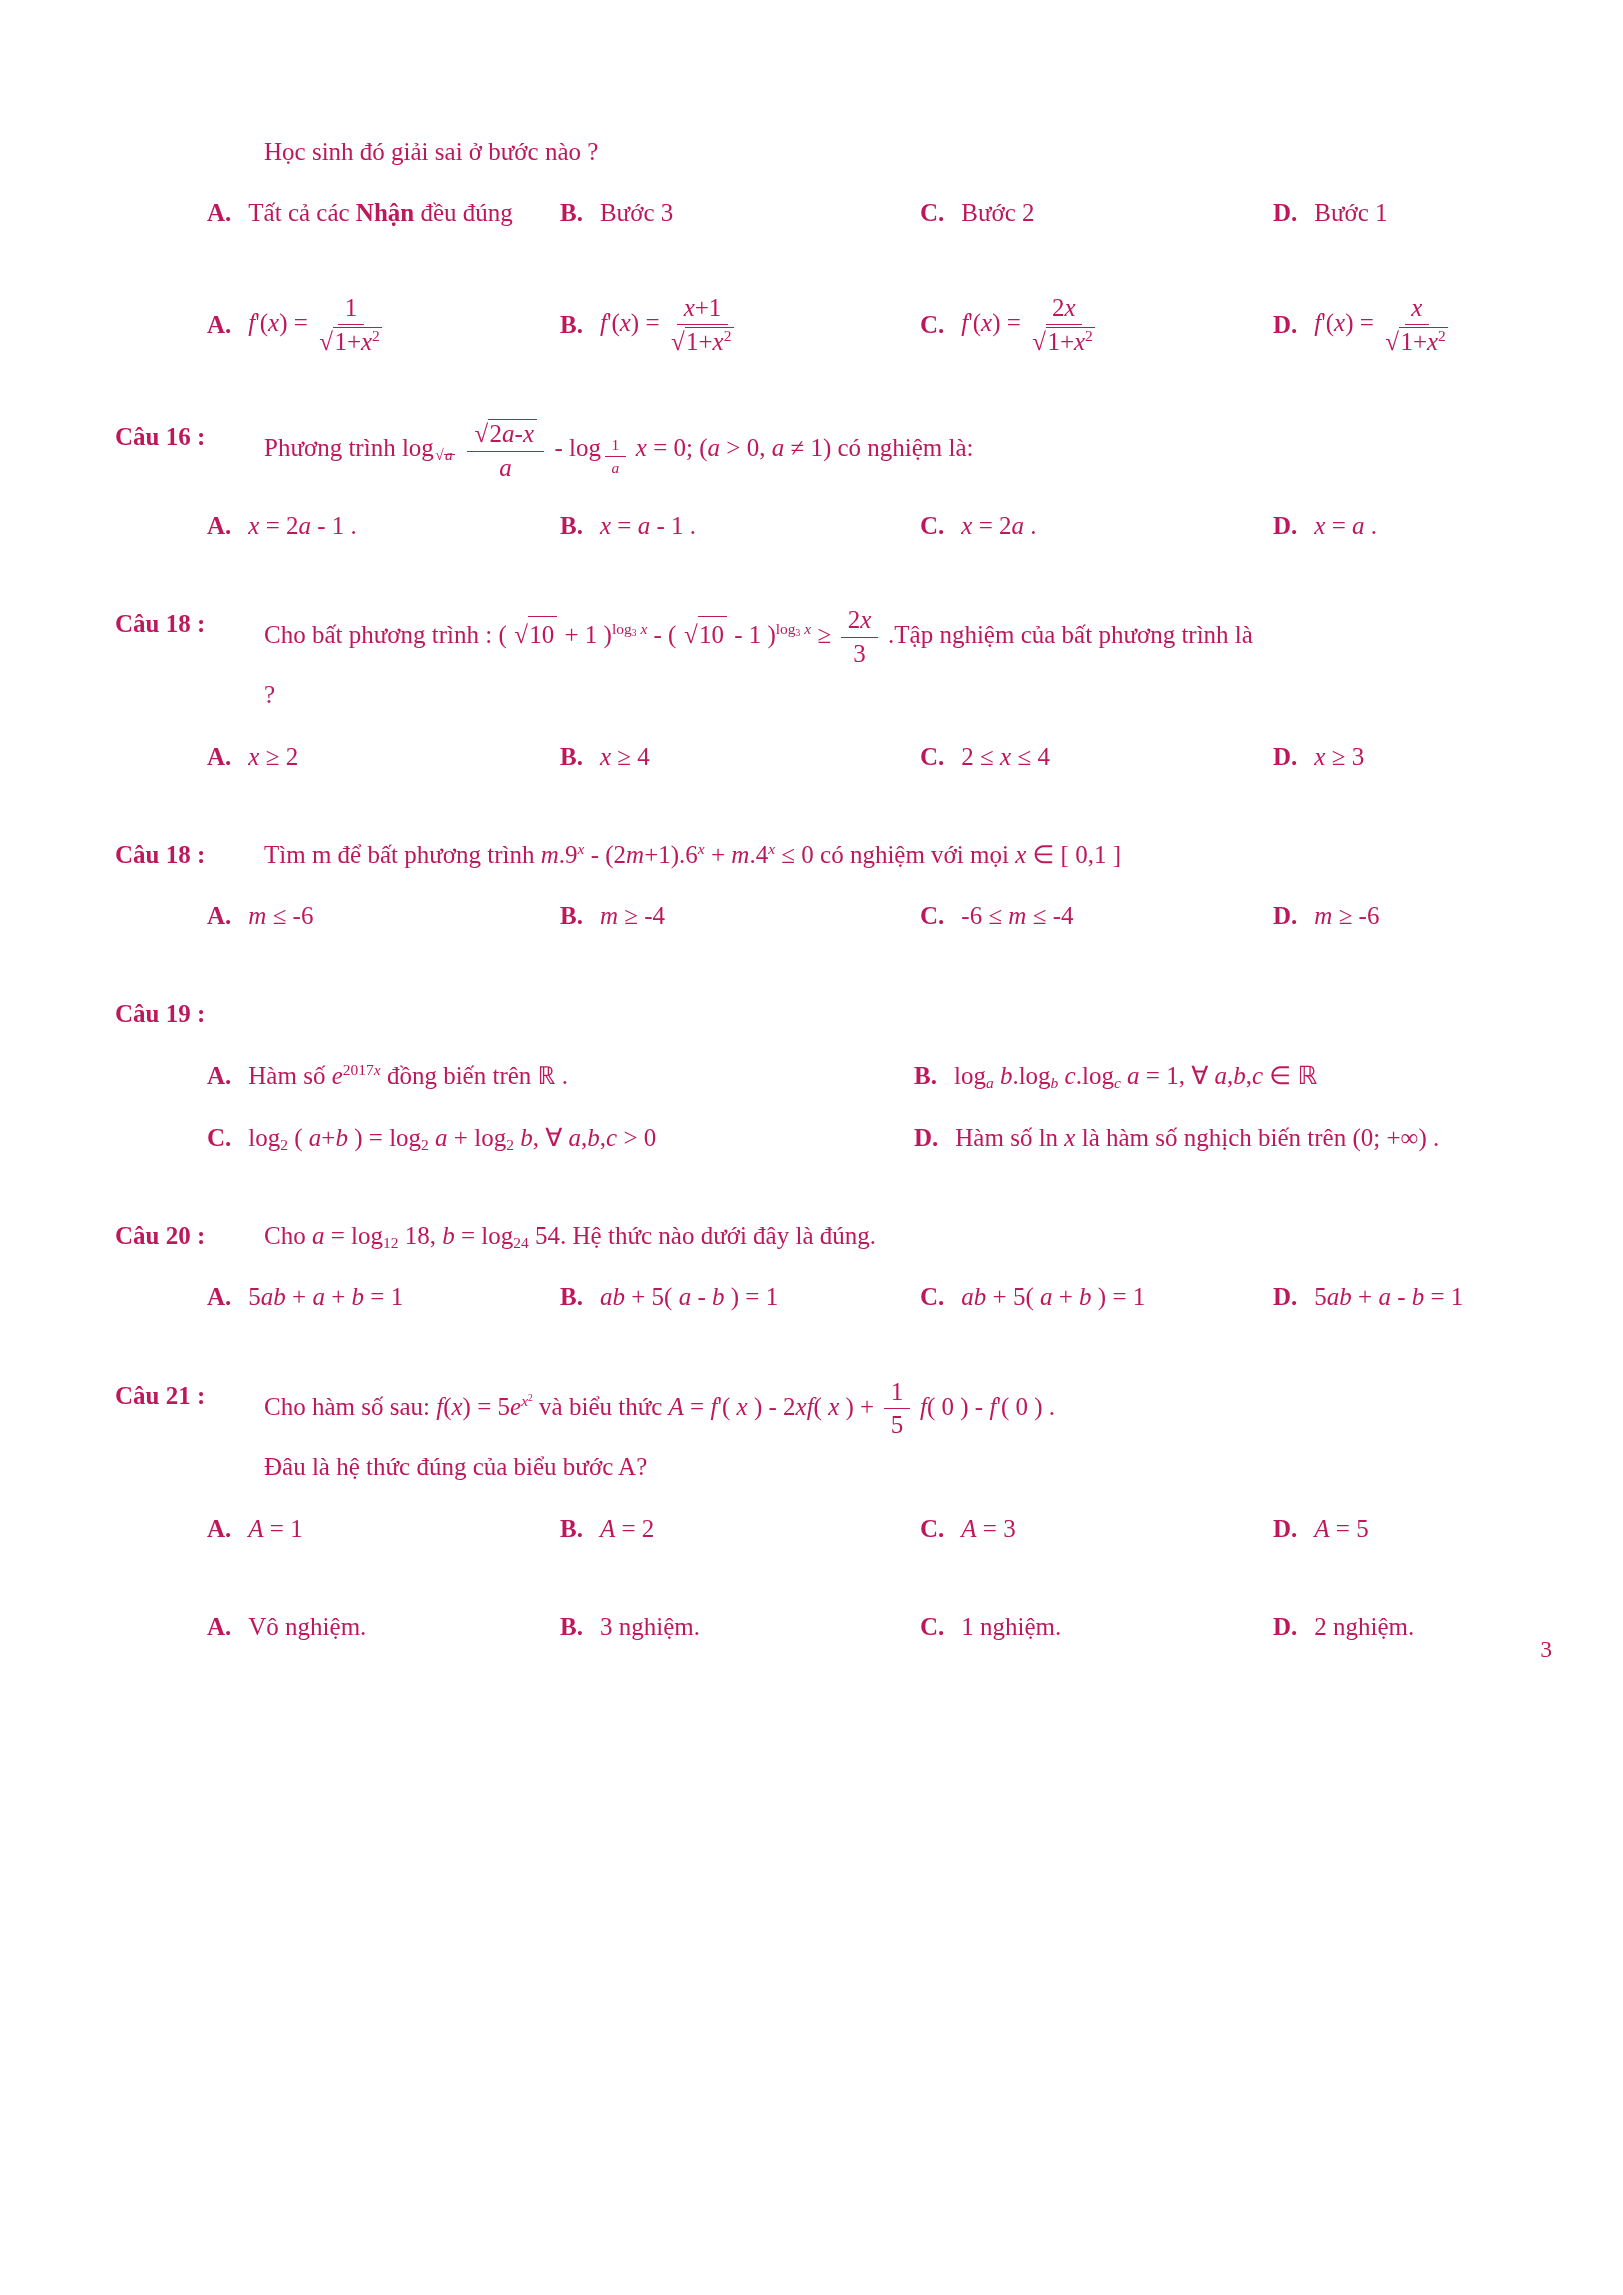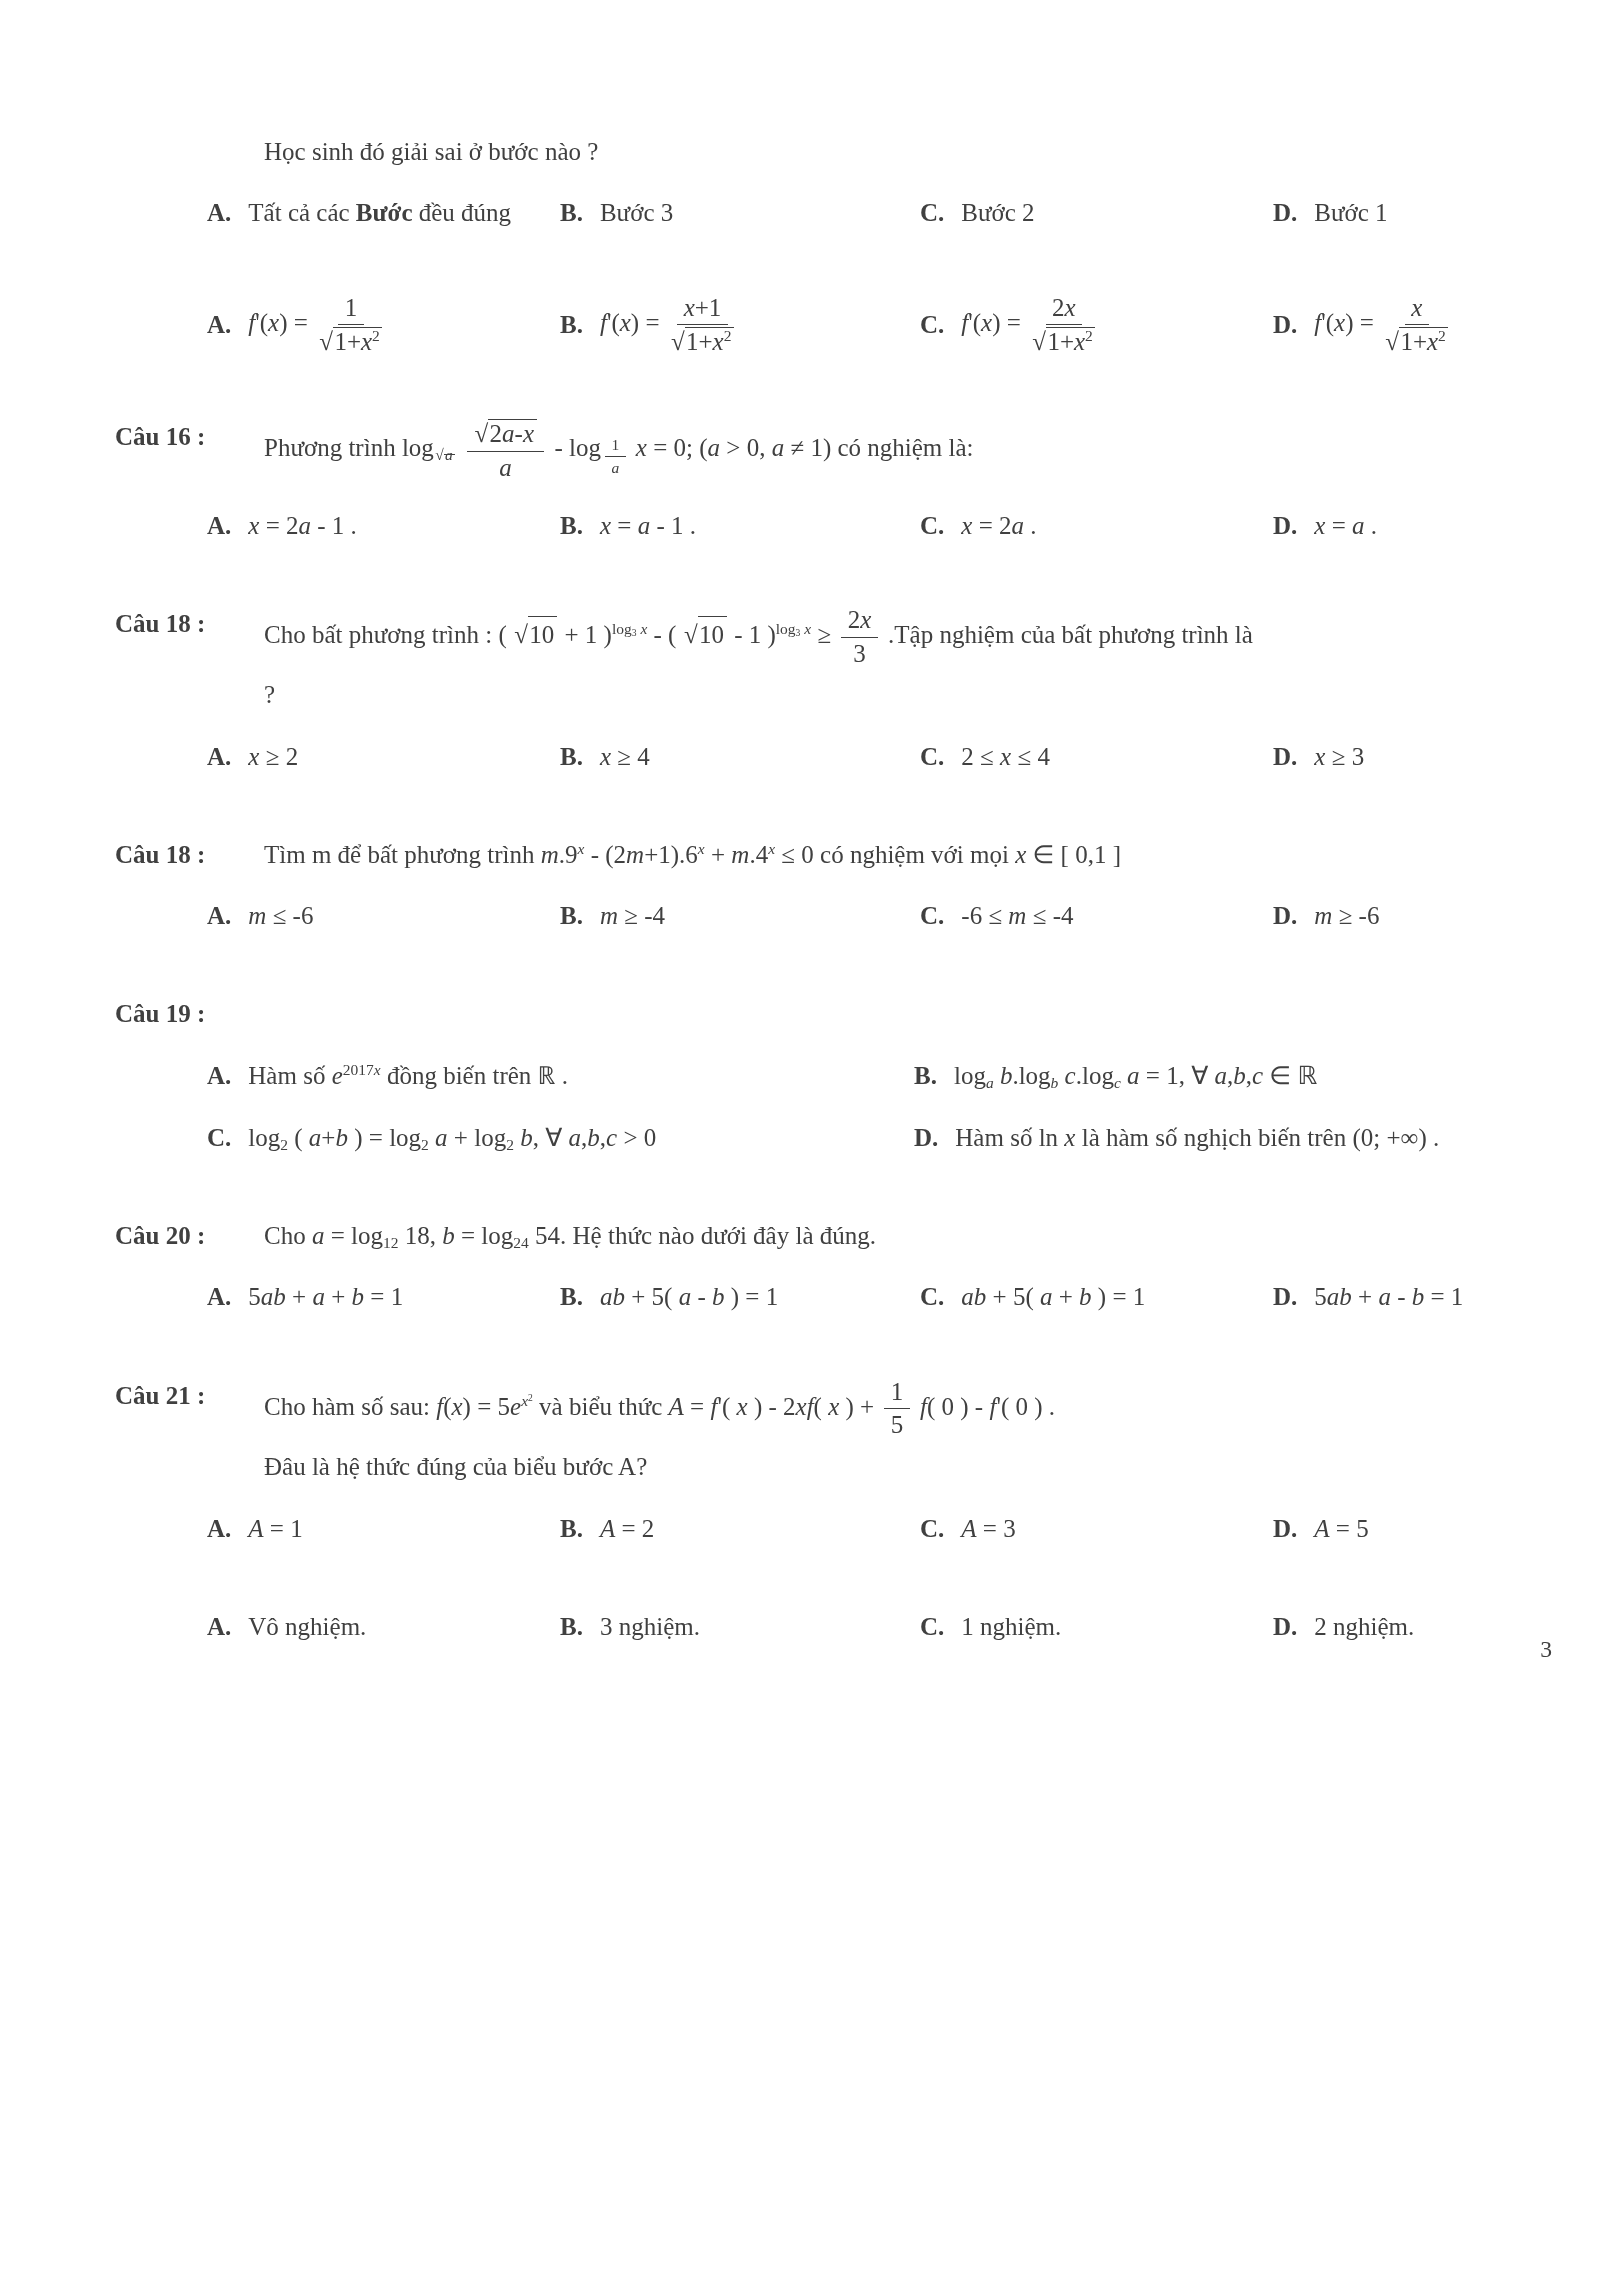--- a/index.html
+++ b/index.html
@@ -1,18 +1,18 @@
 <!DOCTYPE html>
 <html style="font-size:10.5px"><head>
 <meta charset="utf-8">
 <style>
   * { box-sizing: border-box; }
   html,body { margin:0; padding:0; background:#fff; }
   .page{
-    position:relative; width:1623px; height:1787px; background:#fff; color:#404040;
+    position:relative; width:1623px; height:1787px; background:#fff; color:#be185d;
     font-family:"Liberation Serif", serif; font-size:25px; line-height:1.45; overflow:hidden;padding-left:33px;
   }
   .content{ position:absolute; left:115px; top:134px; width:1447px; }
   .question{ margin-bottom:62px; }
   .q-row{ display:flex; align-items:flex-start; }
   .q-label{ flex:0 0 149px; font-weight:700; }
   .q-stem{ flex:1; }
   .q-stem2{ margin-left:149px; margin-top:9.2px; }
   .opts{ display:grid; grid-template-columns:353px 360px 353px 1fr; margin:25px 0 0 92px; row-gap:26px; }
   .opts.cols2{ grid-template-columns:707px 1fr; }
@@ -42,21 +42,21 @@
   <div class="content">
 
     <div class="question">
       <div class="q-row">
         <div class="q-label"></div>
         <div class="q-stem">Học sinh đó giải sai ở bước nào ?</div>
       </div>
       <div class="opts">
         <div class="opt">
           <span class="opt-label">A.</span>
-          <span class="opt-body">Tất cả các <b>Bước</b> đều đúng</span>
+          <span class="opt-body">Tất cả các <b>Nhận</b> đều đúng</span>
         </div>
         <div class="opt">
           <span class="opt-label">B.</span>
           <span class="opt-body">Bước 3</span>
         </div>
         <div class="opt">
           <span class="opt-label">C.</span>
           <span class="opt-body">Bước 2</span>
         </div>
         <div class="opt">

